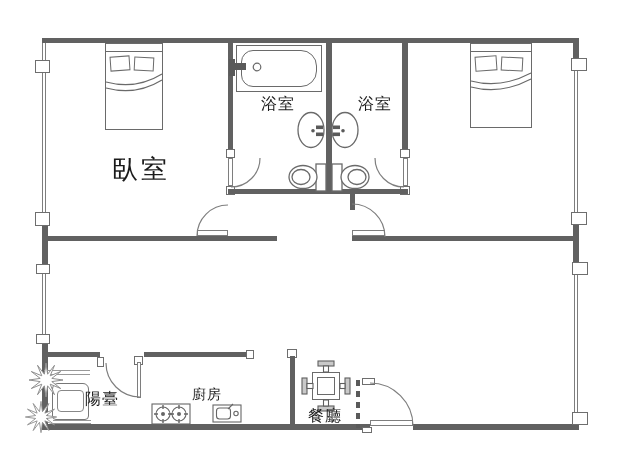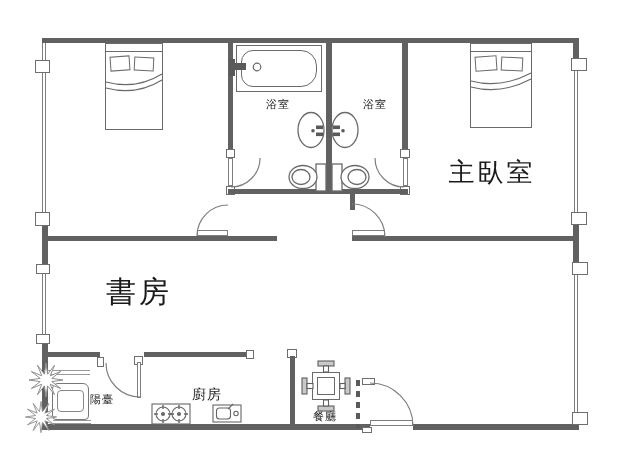--- a/index.html
+++ b/index.html
@@ -9,21 +9,21 @@
   .wall{background:#616161}
   .win{background:#fff;border-left:1px solid #7e7e7e;border-right:1px solid #7e7e7e}
   .box{background:#fff;border:1px solid #6e6e6e}
   .leaf{background:#fff;border:1px solid #7e7e7e}
   .outline{background:#fff;border:1.4px solid #6a6a6a}
   .thin{background:#999}
   .dash{background:repeating-linear-gradient(to bottom,#5a5a5a 0 6px,transparent 6px 11px)}
   .lbl{transform:translate(-50%,-50%);color:#1a1a1a;white-space:nowrap;line-height:1}
   .lbl-big{font-size:26px;letter-spacing:3px}
   .lbl-huge{font-size:30px;letter-spacing:3px}
-  .lbl-sm{font-size:11px;letter-spacing:1px}
+  .lbl-sm{font-size:16px;letter-spacing:1px}
   .lbl-xs{font-size:14px;letter-spacing:1px}
   svg{position:absolute;left:0;top:0;pointer-events:none}
 </style>
 </head>
 <body>
 
 <div id="floorplan">
 
   <div class="wall" style="left:42px;top:38px;width:537px;height:5px"></div>
   <div class="wall" style="left:42px;top:424px;width:328px;height:6px"></div>
@@ -185,21 +185,20 @@
       <rect x="323.5" y="366" width="5" height="6" fill="#fff"></rect>
       <rect x="318" y="406" width="16" height="5"></rect>
       <rect x="323.5" y="400" width="5" height="6" fill="#fff"></rect>
       <rect x="302" y="378" width="5" height="16"></rect>
       <rect x="307" y="383.5" width="6" height="5" fill="#fff"></rect>
       <rect x="345" y="378" width="5" height="16"></rect>
       <rect x="340" y="383.5" width="5" height="5" fill="#fff"></rect>
     </g>
   </svg>
 
-  <div class="lbl lbl-big" style="left:492px;top:172px">主臥室</div>
+  <div class="lbl lbl-big" style="left:141px;top:169px">臥室</div>
   <div class="lbl lbl-sm" style="left:278px;top:104px">浴室</div>
   <div class="lbl lbl-sm" style="left:375px;top:104px">浴室</div>
-  <div class="lbl lbl-huge" style="left:139px;top:292px">書房</div>
   <div class="lbl lbl-sm" style="left:102px;top:399px">陽臺</div>
   <div class="lbl lbl-xs" style="left:207px;top:394px">廚房</div>
   <div class="lbl lbl-sm" style="left:325px;top:416px">餐廳</div>
 
 </div>
 
 </body></html>

